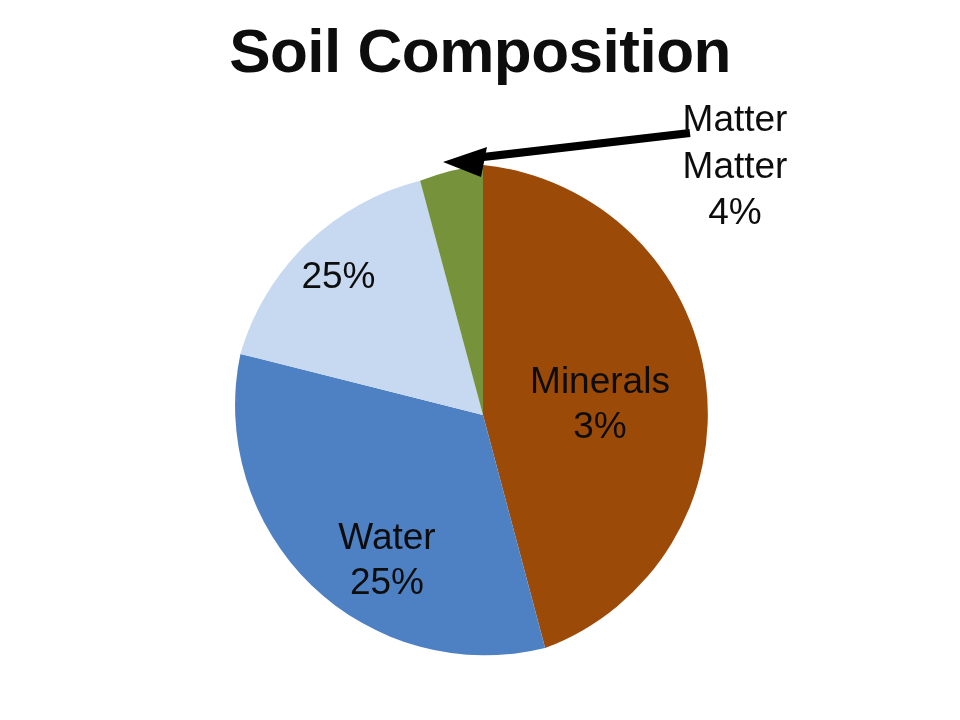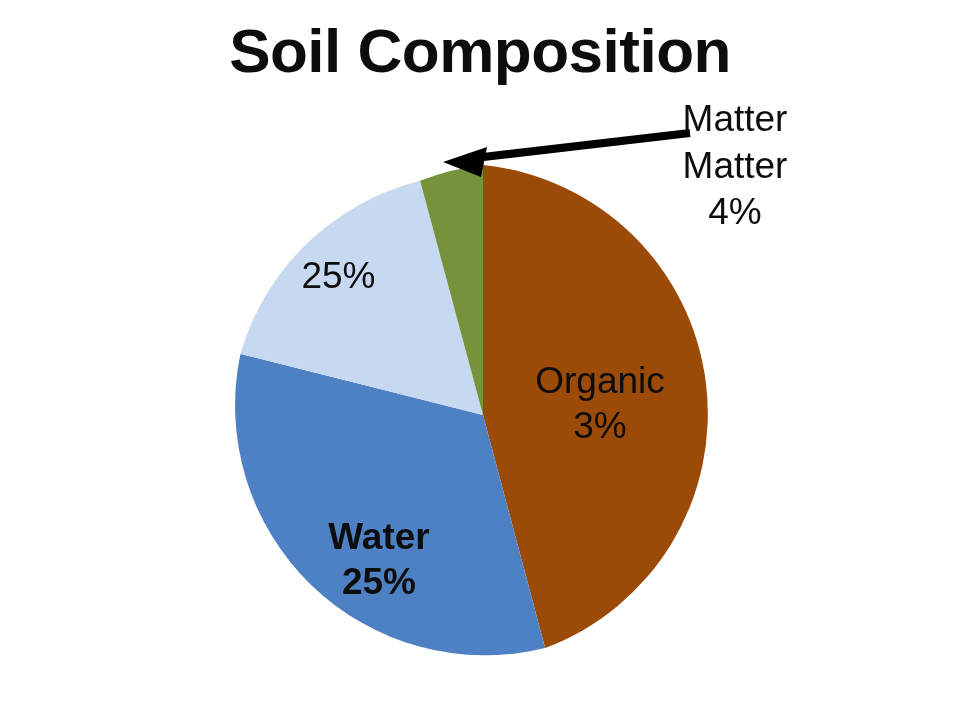--- a/index.html
+++ b/index.html
@@ -66,24 +66,23 @@
     white-space: nowrap;
   }
 
   #label-minerals {
     left: 470px;
     top: 358px;
     width: 260px;
   }
 
   #label-water {
-    left: 264px;
+    left: 272px;
     top: 514px;
     width: 230px;
-    font-weight: bold;
   }
 
   #label-air {
     left: 236px;
     top: 253px;
     width: 205px;
   }
 
   #label-organic {
     position: absolute;
@@ -121,21 +120,21 @@
 
       <path d="M 483 415 L 420.1 180.8 A 250 250 0 0 1 483 165 Z" fill="#76933C"></path>
 
       <g>
         <line x1="690" y1="133" x2="466" y2="159" stroke="#000000" stroke-width="8" stroke-linecap="butt"></line>
         <polygon points="443,162 487,147 481,177" fill="#000000"></polygon>
       </g>
     </svg>
 
     <div class="slice-label" id="label-minerals">
-      <span class="lbl-line">Organic</span>
+      <span class="lbl-line">Minerals</span>
       <span class="lbl-line">3%</span>
     </div>
 
     <div class="slice-label" id="label-water">
       <span class="lbl-line">Water</span>
       <span class="lbl-line">25%</span>
     </div>
 
     <div class="slice-label" id="label-air">
       <span class="lbl-line">25%</span>

